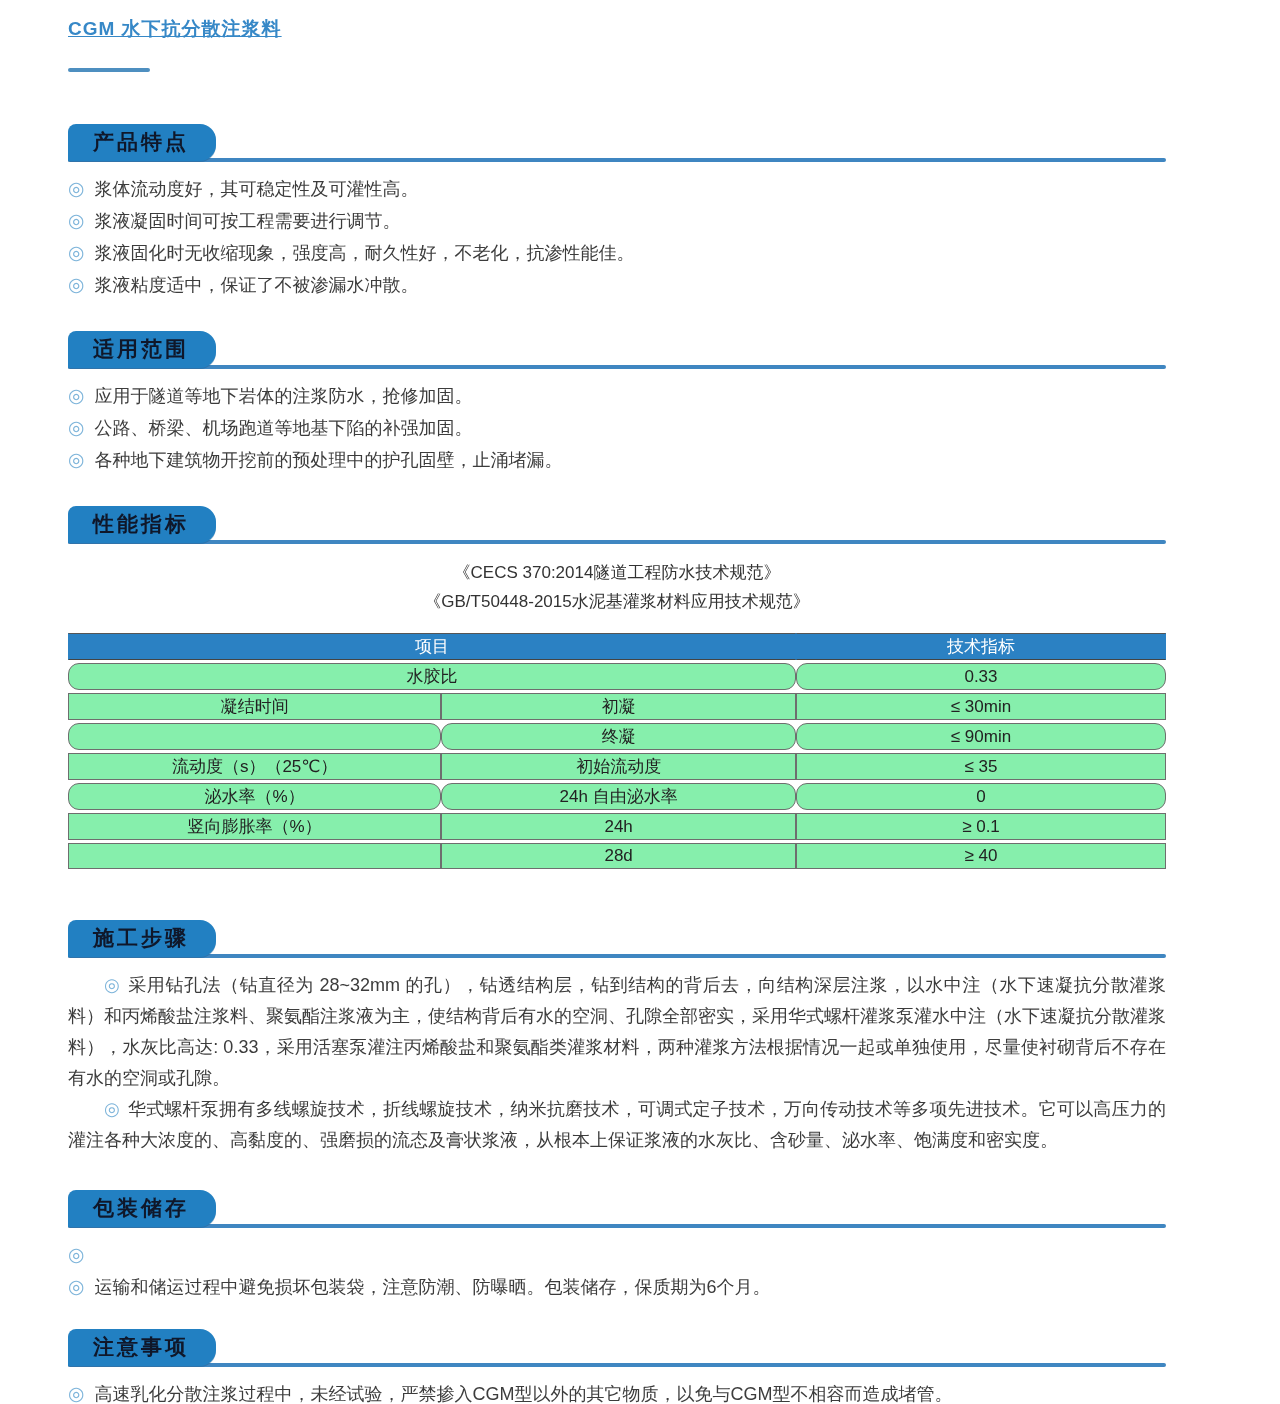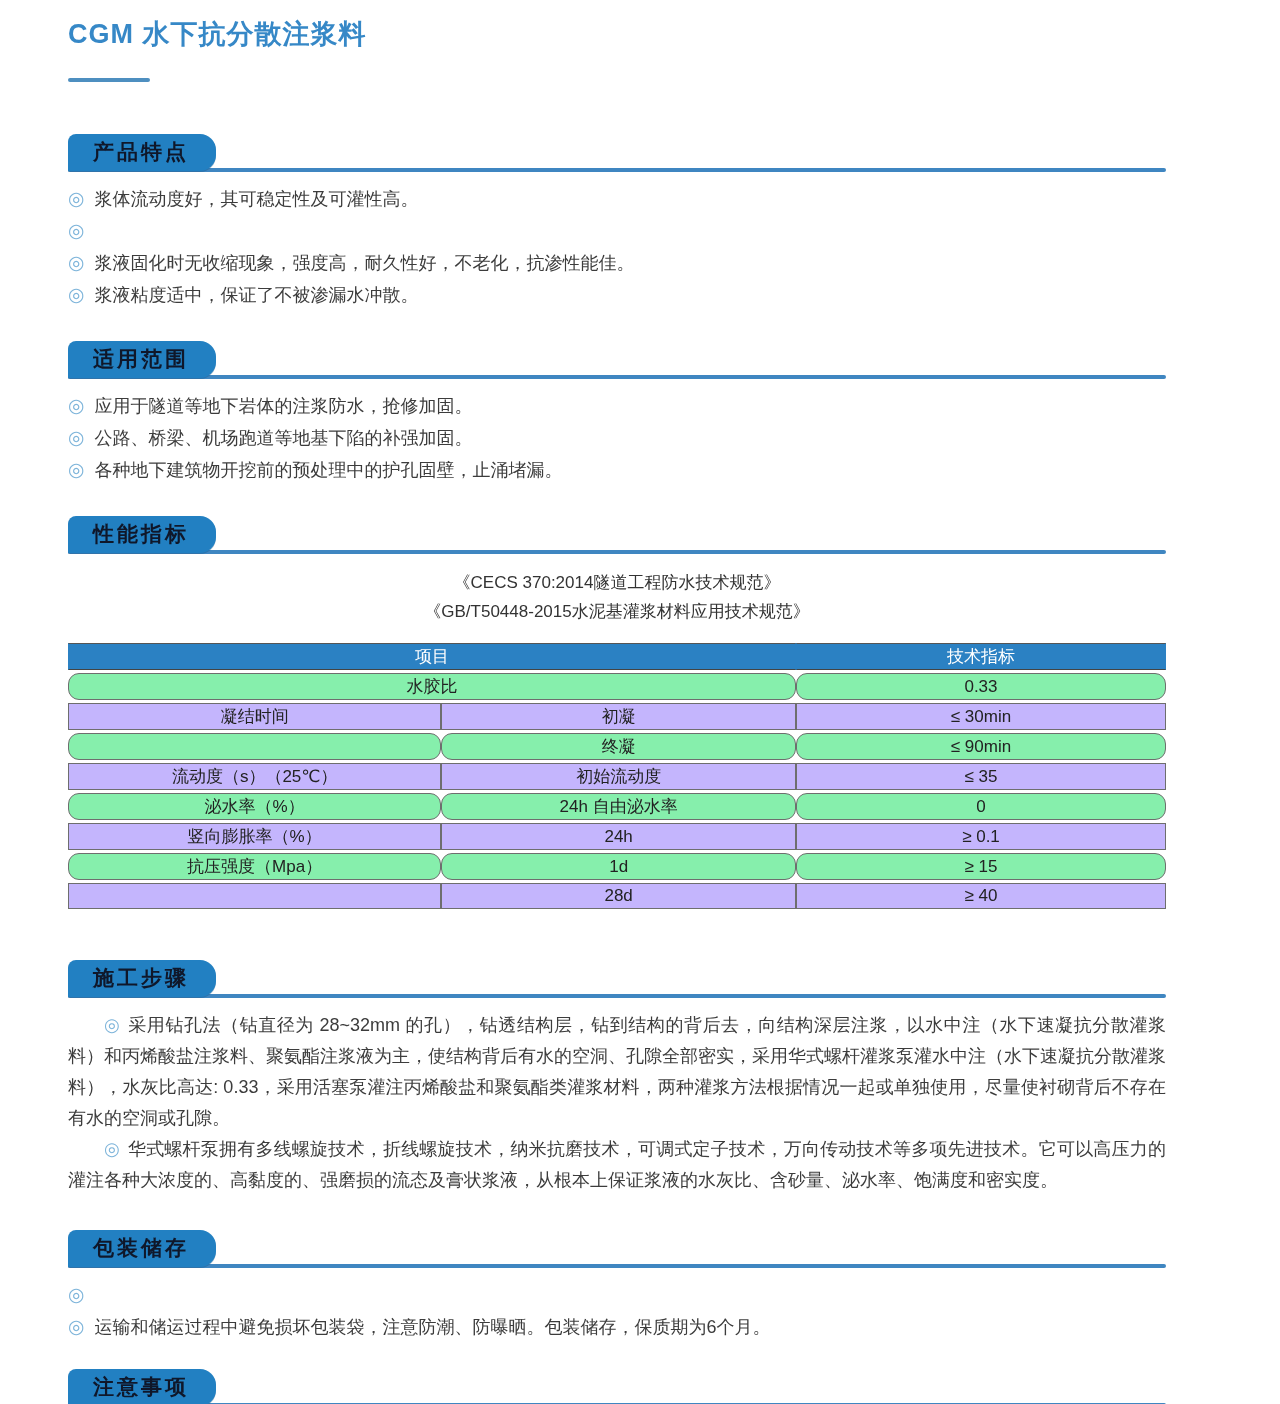--- a/index.html
+++ b/index.html
@@ -6,21 +6,21 @@
   html,body { background:#ffffff; }
   body {
     width:1280px; height:1404px; overflow:hidden;
     font-family:"Liberation Sans","DejaVu Sans",sans-serif;
     color:#3c3c3c;
   }
   .page { padding:16px 114px 0 68px; }
 
   
   .doc-title {
-    font-size:27px; font-weight:bold; color:#3688c7; letter-spacing:1px;
+    font-size:19px; font-weight:bold; color:#3688c7; letter-spacing:1px;text-decoration:underline;
   }
   .title-underline {
     width:82px; height:4px; background:#4e8fc0; border-radius:2px;
     margin-top:26px;
   }
 
   
   .section { margin-top:32px; }
   .section.first { margin-top:50px; }
   .section-head { position:relative; height:40px; }
@@ -62,21 +62,21 @@
   table.perf th, table.perf td {
     border:1px solid #6e6e6e; height:26px;
     text-align:center; vertical-align:middle;
     font-size:17px; color:#222; padding:1px 4px;margin-left:16px;
   }
   table.perf thead th {
     background:#2b81c3; color:#ffffff; font-weight:normal;
     border-color:#2b81c3; border-top-color:#555; border-bottom-color:#444;
   }
   tr.row-gray td { background:#86efac;border-radius:11px; }
-  tr.row-white td { background:#c4b5fd; }
+  tr.row-white td { background:#86efac; }
 
   
   .paras { margin-top:12px; }
   .paras p {
     font-size:18px; line-height:31px; text-align:justify; color:#3c3c3c;
     text-indent:2em;
   }
   .pbullet { color:#7db4da; margin-right:8px; }
 </style>
 </head>
@@ -92,20 +92,21 @@
       <div class="head-line"></div>
       <div class="head-tab">产品特点</div>
     </div>
     <ul class="bullets">
       <li>
           <span class="bullet-icon">◎</span>
           <span>浆体流动度好，其可稳定性及可灌性高。</span>
         </li>
       <li>
           <span class="bullet-icon">◎</span>
+          <span>浆液凝固时间可按工程需要进行调节。</span>
         </li>
       <li>
           <span class="bullet-icon">◎</span>
           <span>浆液固化时无收缩现象，强度高，耐久性好，不老化，抗渗性能佳。</span>
         </li>
       <li>
           <span class="bullet-icon">◎</span>
           <span>浆液粘度适中，保证了不被渗漏水冲散。</span>
         </li>
     </ul>
@@ -176,25 +177,20 @@
         <tr class="row-gray">
           <td>泌水率（%）</td>
           <td>24h 自由泌水率</td>
           <td>0</td>
         </tr>
         <tr class="row-white">
           <td>竖向膨胀率（%）</td>
           <td>24h</td>
           <td>≥ 0.1</td>
         </tr>
-        <tr class="row-gray">
-          <td>抗压强度（Mpa）</td>
-          <td>1d</td>
-          <td>≥ 15</td>
-        </tr>
         <tr class="row-white">
           <td></td>
           <td>28d</td>
           <td>≥ 40</td>
         </tr>
       </tbody>
     </table>
   </div>
 
   <div class="section" style="margin-top:46px;">

